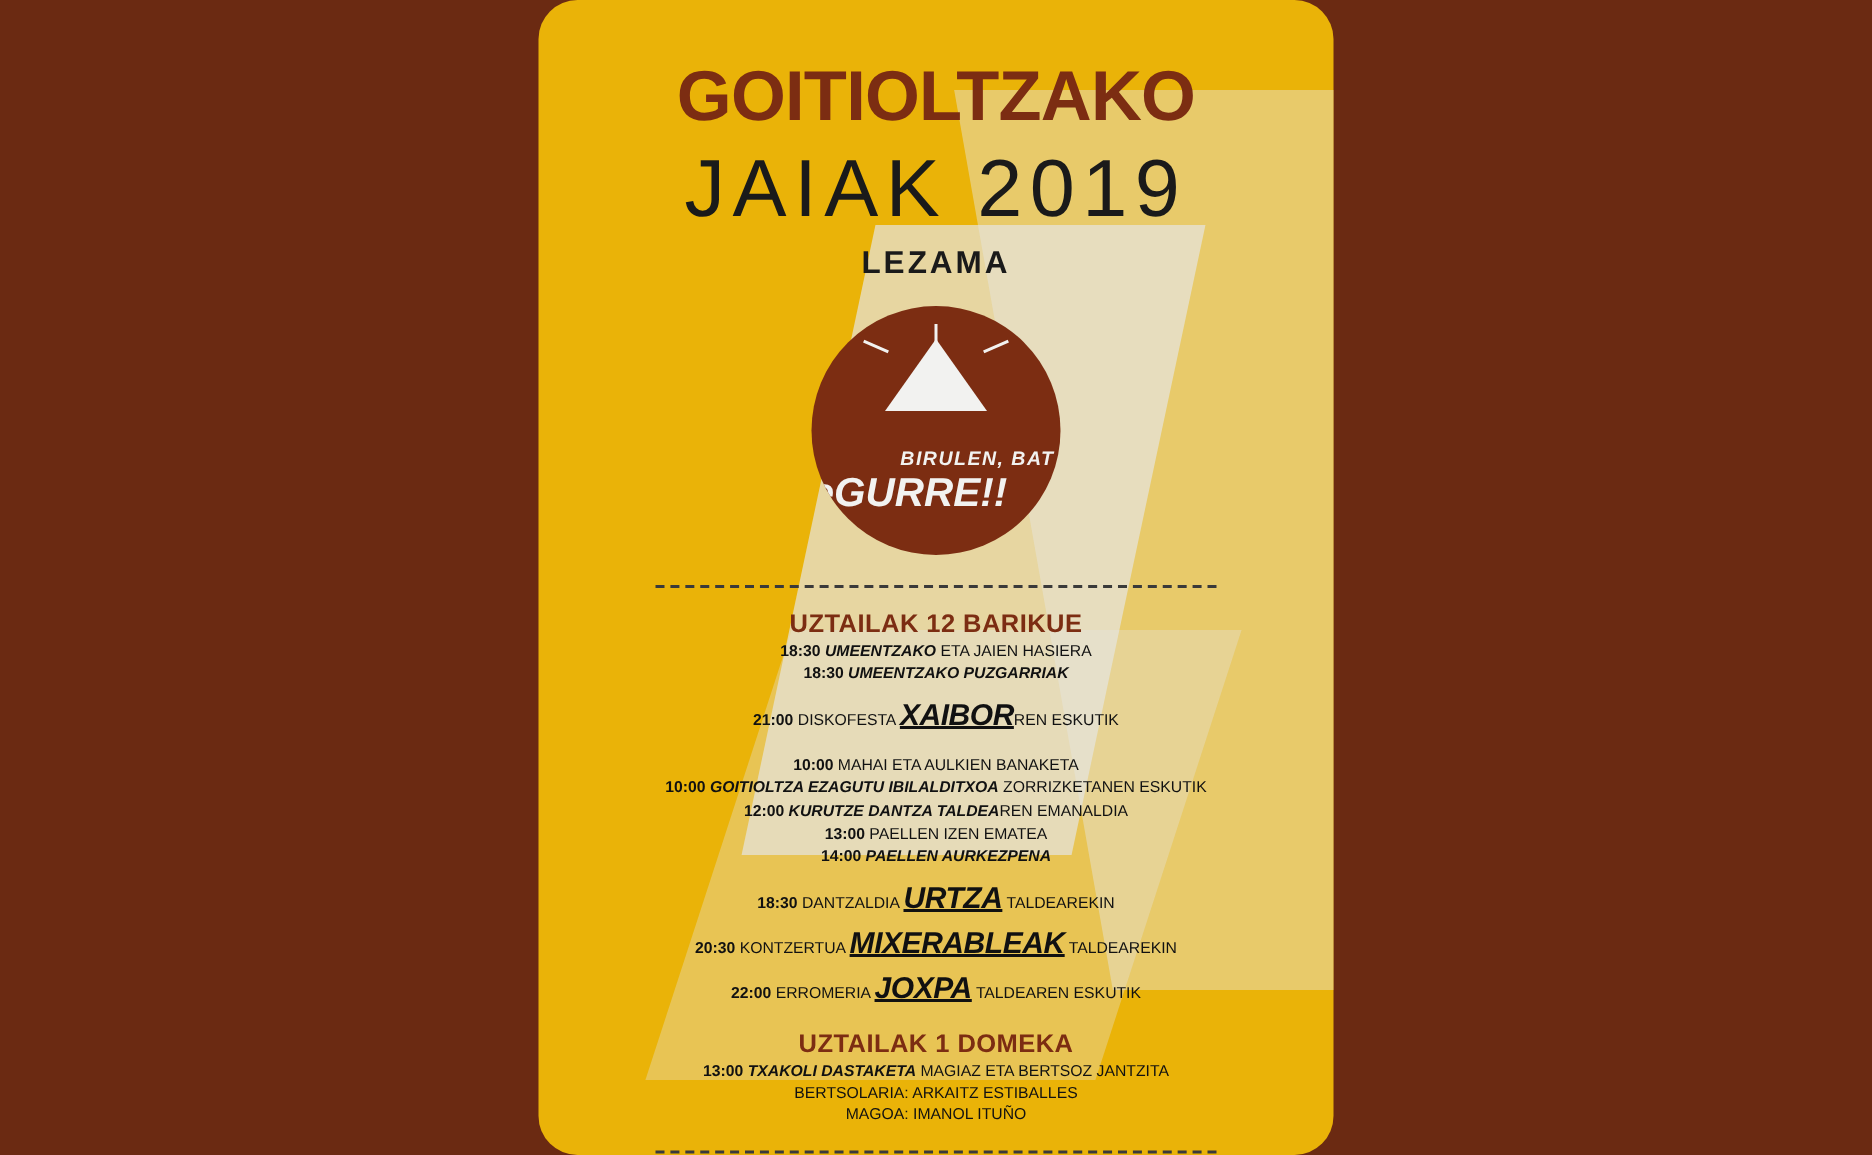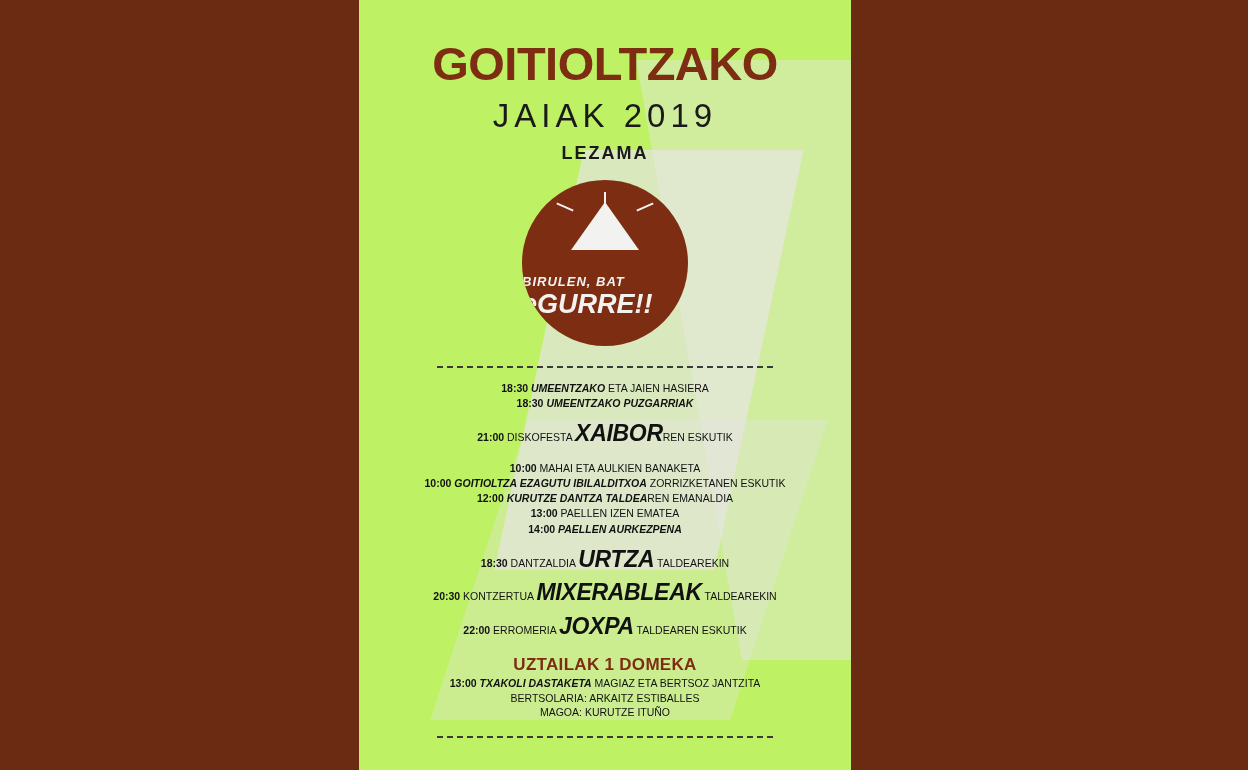--- a/index.html
+++ b/index.html
@@ -5,23 +5,24 @@
   html,body{margin:0;padding:0;}
   body{
     width:1248px;height:770px;
     background:#6b2a12;
     font-family:"Liberation Sans", sans-serif;
     overflow:hidden;
   }
   #poster-wrap{
     position:absolute;
     left:359px;top:0;
-    width:492px;height:770px;
-    background:#bef264;
+    width:530px;height:770px;
+    background:#eab308;
     overflow:hidden;
+    border-radius:26px;
   }
   
   .wm{position:absolute;background:#e6e6e3;pointer-events:none;}
   .wm1{left:180px;top:150px;width:220px;height:420px;transform:skewX(-12deg);opacity:.7;}
   .wm2{left:330px;top:60px;width:260px;height:600px;transform:skewX(10deg);opacity:.45;}
   .wm3{left:120px;top:420px;width:300px;height:300px;transform:skewX(-18deg);opacity:.35;}
 
   #poster{position:relative;z-index:2;padding:0 32px;}
 
   .title-main{
@@ -29,30 +30,30 @@
     color:#7c2d12;
     font-weight:bold;
     font-size:47px;
     letter-spacing:-0.5px;
     margin-top:40px;
     line-height:1;
   }
   .title-sub{
     text-align:center;
     color:#1a1a1a;
-    font-size:33px;
+    font-size:54px;
     letter-spacing:5px;
     margin-top:12px;
     line-height:1;
   }
   .title-place{
     text-align:center;
     color:#1a1a1a;
     font-weight:bold;
-    font-size:18px;
+    font-size:21px;
     letter-spacing:2px;
     margin-top:11px;
   }
 
   
   .logo-wrap{display:flex;justify-content:center;margin-top:16px;}
   .logo{
     width:166px;height:166px;border-radius:50%;
     background:#7c2d12;
     position:relative;
@@ -67,21 +68,21 @@
   }
   .logo .beam{
     position:absolute;left:50%;top:12px;transform:translateX(-50%);
     width:2px;height:18px;background:#f2f2f0;
   }
   .logo .ray{position:absolute;background:#f2f2f0;height:2px;top:26px;}
   .logo .r1{left:34px;width:18px;transform:rotate(24deg);}
   .logo .r2{right:34px;width:18px;transform:rotate(-24deg);}
   .logo-text1{
     position:absolute;left:0;right:4px;top:94px;
-    text-align:left;color:#f2f2f0;
+    text-align:right;color:#f2f2f0;
     font-size:13px;font-weight:bold;font-style:italic;letter-spacing:1px;
   }
   .logo-text2{
     position:absolute;left:0;right:0;top:109px;
     text-align:left;color:#f2f2f0;
     font-size:27px;font-weight:bold;font-style:italic;
   }
 
   .divider{
     margin:20px 46px 0 46px;
@@ -89,21 +90,21 @@
     height:0;
   }
 
   .day{margin-top:14px;text-align:center;}
   .day-title{
     color:#7c2d12;font-weight:bold;font-size:17px;letter-spacing:.3px;
   }
   .ev{font-size:10.5px;color:#111;margin-top:2px;line-height:1.25;}
   .ev .t{font-weight:bold;}
   .ev .b{font-weight:bold;font-style:italic;}
-  .ev .big{font-size:23px;font-weight:bold;font-style:italic;letter-spacing:-.3px;}
+  .ev .big{font-size:20px;font-weight:bold;font-style:italic;letter-spacing:-.3px;text-decoration:underline;}
   .ev.spaced{margin-top:9px;}
   .ev.small-gap{margin-top:5px;}
   .plainline{font-size:10.5px;color:#111;margin-top:2px;}
 
   .divider-bottom{
     margin:18px 46px 0 46px;
     border-top:2px dashed #3a3a3a;
     height:0;
   }
 </style>
@@ -127,20 +128,21 @@
         <div class="ray r1"></div>
         <div class="ray r2"></div>
         <div class="logo-text1">BIRULEN, BAT</div>
         <div class="logo-text2">eGURRE!!</div>
       </div>
     </div>
 
     <div class="divider"></div>
 
     <div class="day">
+      <div class="day-title">UZTAILAK 12 BARIKUE</div>
       <div class="ev">
         <span class="t">18:30</span>
         <span class="b">UMEENTZAKO</span><span> ETA JAIEN HASIERA</span>
       </div>
       <div class="ev">
         <span class="t">18:30</span>
         <span class="b">UMEENTZAKO PUZGARRIAK</span><span></span>
       </div>
       <div class="ev spaced">
         <span class="t">21:00</span><span> DISKOFESTA </span><span class="big">XAIBOR</span><span>REN ESKUTIK</span>
@@ -180,20 +182,20 @@
     <div class="day">
       <div class="day-title">UZTAILAK 1 DOMEKA</div>
       <div class="ev">
         <span class="t">13:00</span>
         <span class="b">TXAKOLI DASTAKETA</span><span> MAGIAZ ETA BERTSOZ JANTZITA</span>
       </div>
       <div class="plainline">
         <span>BERTSOLARIA: </span><span class="b">ARKAITZ ESTIBALLES</span>
       </div>
       <div class="plainline">
-        <span>MAGOA: </span><span class="b">KURUTZE ITUÑO</span>
+        <span>MAGOA: </span><span class="b">IMANOL ITUÑO</span>
       </div>
     </div>
 
     <div class="divider-bottom"></div>
 
   </div>
 </div>
 
 </body></html>

